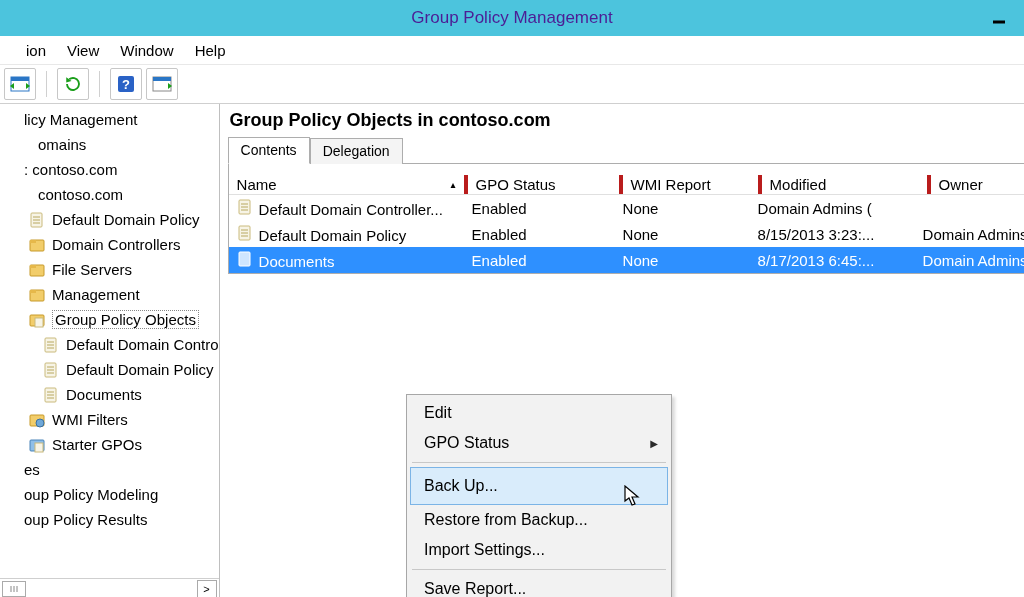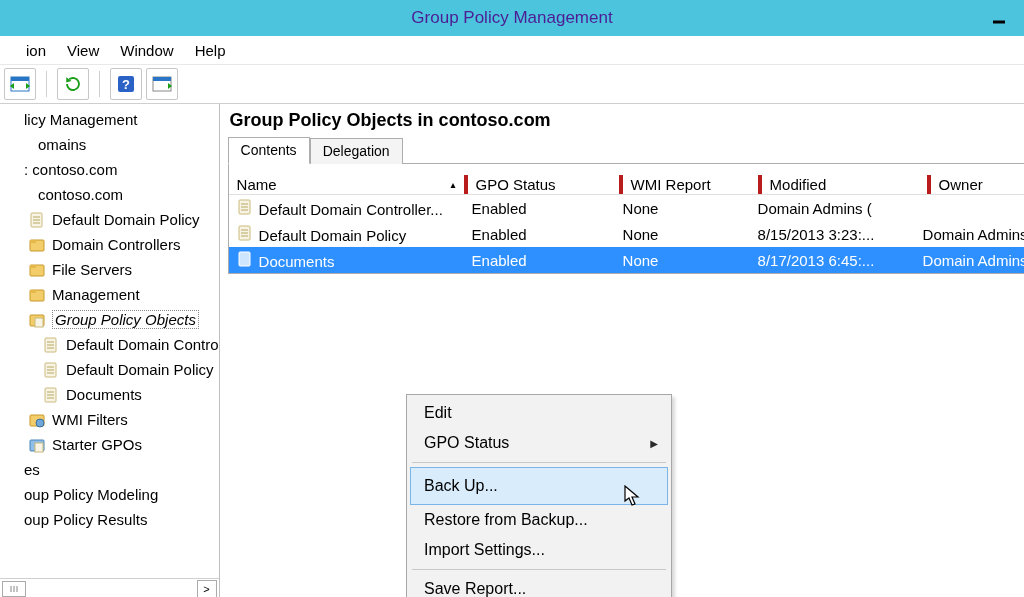--- a/index.html
+++ b/index.html
@@ -111,21 +111,20 @@
   }
   .tree-row .icon {
     width: 18px;
     height: 18px;
     margin-right: 6px;
     flex: 0 0 auto;
   }
   .tree-row.selected span.label {
     border: 1px dotted #888;
     padding: 0 2px;
-    font-style: italic;
   }
   .tree-scroll {
     height: 20px;
     border-top: 1px solid #cfcfcf;
     display: flex;
     align-items: center;
   }
   .tree-scroll .hbar {
     flex: 1;
     height: 18px;

